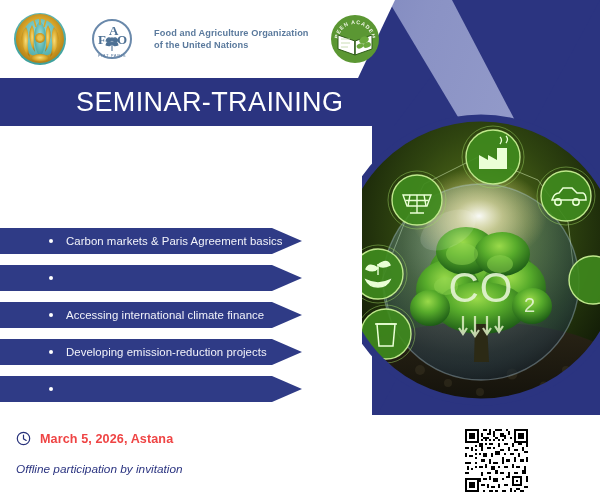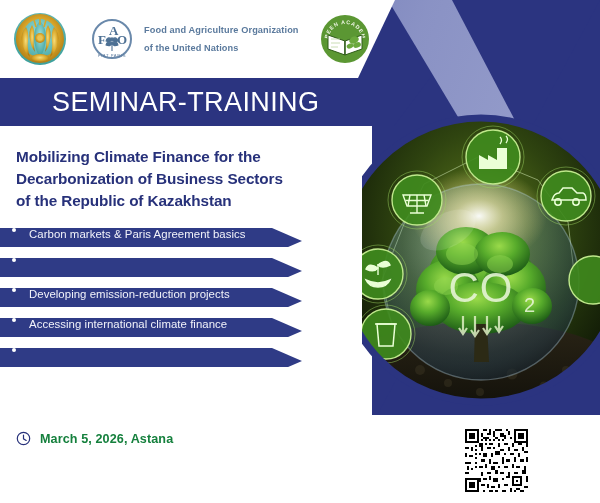--- a/index.html
+++ b/index.html
@@ -84,23 +84,23 @@
     position: relative;
   }
   .logo-fao {
     display: flex;
     align-items: center;
     margin-left: 22px;
     flex: 0 0 auto;
   }
   .fao-mark { width: 44px; height: 44px; flex: 0 0 auto; }
   .fao-text {
-    margin-left: 10px;
+    margin-left: 20px;
     font-size: 9.2px;
-    line-height: 18px;
+    line-height: 12px;
     font-weight: bold;
     color: #5b7a9d;
     letter-spacing: .1px;
     white-space: pre-line;
   }
   .logo-academy {
     width: 52px; height: 52px;
     margin-left: 20px;
     flex: 0 0 auto;
   }
@@ -114,21 +114,21 @@
     clip-path: polygon(0 0, 430px 0, 394px 48px, 0 48px);
     z-index: 11;
     display: flex;
     align-items: center;
   }
   .title-band-text {
     color: #ffffff;
     font-size: 27px;
     font-weight: normal;
     letter-spacing: .4px;
-    margin-left: 52px;
+    margin-left: 76px;
   }
 
   
   .subtitle {
     position: absolute;
     left: 16px; top: 146px;
     width: 330px;
     z-index: 11;
     color: #27317a;
     font-size: 15.3px;
@@ -140,26 +140,27 @@
 
   
   .bullets {
     position: absolute;
     left: 0; top: 228px;
     z-index: 11;
   }
   .bullet-row {
     position: relative;
     width: 302px;
-    height: 19px;
+    height: 26px;
     margin-bottom: 11px;
     background: #2f3b86;
     clip-path: polygon(0 0, 272px 0, 302px 13px, 272px 26px, 0 26px);
     display: flex;
-    align-items: flex-start;
+    align-items: center;
+    padding-left: 37px;
   }
   .bullet-dot {
     width: 4px; height: 4px;
     border-radius: 50%;
     background: #ffffff;
     margin-left: 12px;
     flex: 0 0 auto;
   }
   .bullet-label {
     margin-left: 13px;
@@ -173,21 +174,21 @@
   .footer-date {
     position: absolute;
     left: 16px; top: 431px;
     z-index: 12;
     display: flex;
     align-items: center;
   }
   .clock-icon { width: 15px; height: 15px; flex: 0 0 auto; }
   .footer-date-text {
     margin-left: 9px;
-    color: #15803d;
+    color: #ef4444;
     font-size: 12.6px;
     font-weight: bold;
     letter-spacing: .1px;
   }
   .footer-note {
     position: absolute;
     left: 16px; top: 462px;
     z-index: 12;
     color: #2b3480;
     font-size: 11.8px;
@@ -449,57 +450,53 @@
           </g>
         </g>
       </svg>
     </div>
   </div>
 
   <div class="title-band">
     <span class="title-band-text">SEMINAR-TRAINING</span>
   </div>
 
-  <div class="subtitle">
-    <div>Mobilizing Climate Finance for the</div>
-    <div>Decarbonization of Business Sectors</div>
-    <div>of the Republic of Kazakhstan</div>
-  </div>
 
   <div class="bullets">
     <div class="bullet-row">
       <span class="bullet-dot"></span>
       <span class="bullet-label">Carbon markets &amp; Paris Agreement basics</span>
     </div>
     <div class="bullet-row">
       <span class="bullet-dot"></span>
     </div>
     <div class="bullet-row">
       <span class="bullet-dot"></span>
-      <span class="bullet-label">Developing emission-reduction projects</span>
+      <span class="bullet-label">Accessing international climate finance</span>
     </div>
     <div class="bullet-row">
       <span class="bullet-dot"></span>
-      <span class="bullet-label">Accessing international climate finance</span>
+      <span class="bullet-label">Developing emission-reduction projects</span>
     </div>
     <div class="bullet-row">
       <span class="bullet-dot"></span>
     </div>
   </div>
 
   <div class="footer-date">
     <span class="clock-icon">
       <svg viewBox="0 0 15 15" width="15" height="15">
         <circle cx="7.5" cy="7.5" r="6.2" fill="none" stroke="#27317a" stroke-width="1.2"></circle>
         <path d="M7.5,4 L7.5,7.8 L10.2,9.4" fill="none" stroke="#27317a" stroke-width="1.2" stroke-linecap="round"></path>
       </svg>
     </span>
     <span class="footer-date-text">March 5, 2026, Astana</span>
   </div>
 
+  <div class="footer-note">Offline participation by invitation</div>
 
   <div class="qr">
     <svg viewBox="0 0 33 33" width="67" height="67" shape-rendering="crispEdges">
       <rect width="33" height="33" fill="#ffffff"></rect>
       <g fill="#000000">
 
         <rect x="1" y="1" width="7" height="7"></rect>
           <rect x="2" y="2" width="5" height="5" fill="#fff"></rect>
           <rect x="3" y="3" width="3" height="3"></rect>
 

